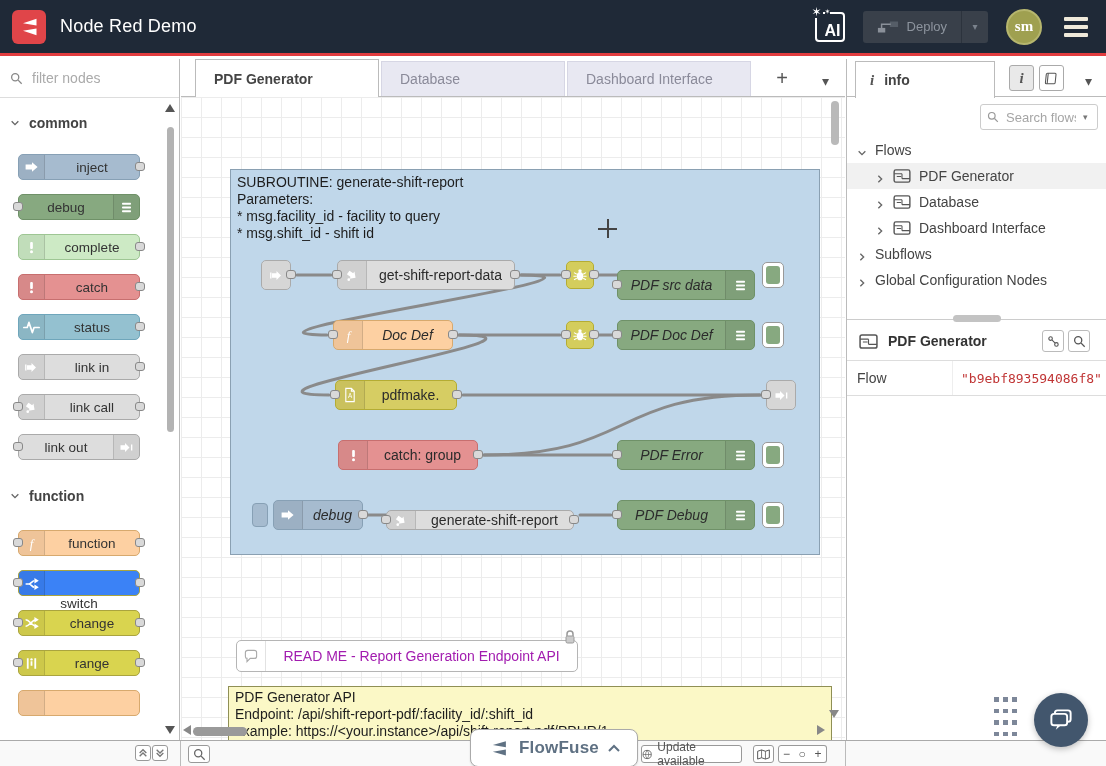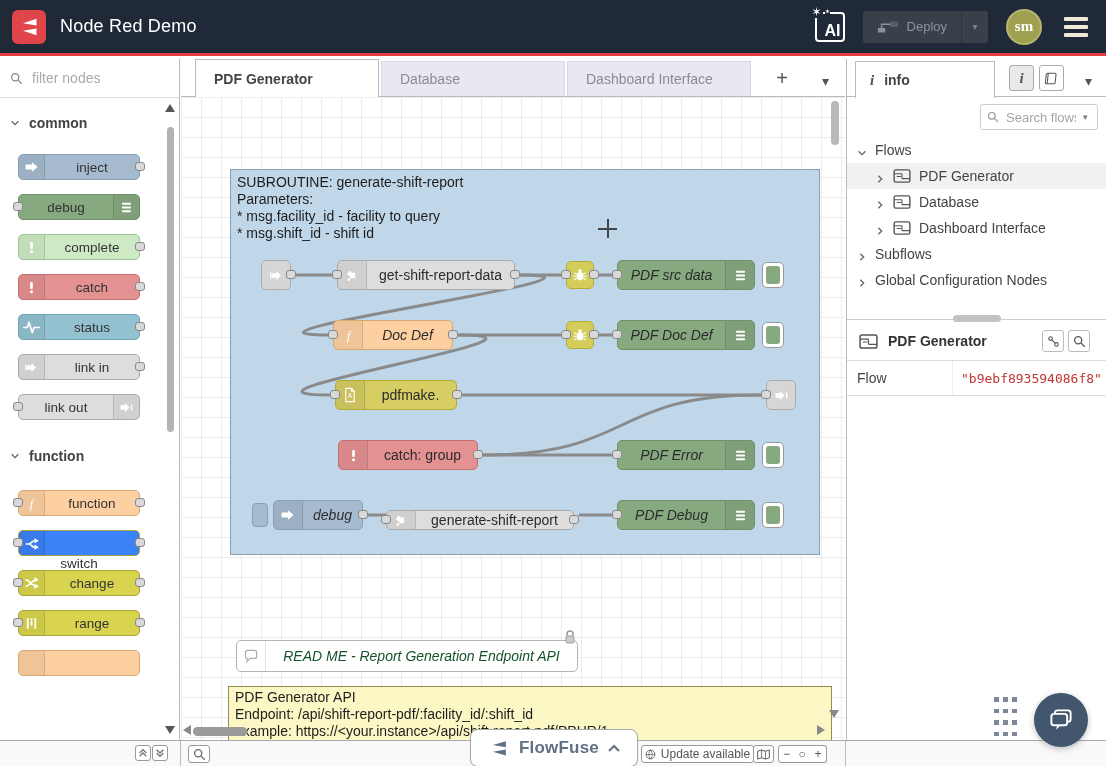--- a/index.html
+++ b/index.html
@@ -69,21 +69,21 @@
   .cnode .nicon.ic-right{border-left:1px solid rgba(0,0,0,0.12);border-radius:0 4px 4px 0;}
   .cnode .clbl{flex:1;display:flex;align-items:center;justify-content:center;padding:0 6px;font-size:14px;color:#2b2b2b;white-space:nowrap;}
   .cnode .clbl.it{font-style:italic;}
   .cnode.small{width:30px;}
   .cnode.small .nicon{flex:1 1 auto;width:auto;background:rgba(0,0,0,0.03);border:none;border-radius:5px;}
   .dbg-toggle{position:absolute;width:22px;height:26px;background:#fff;border:1px solid #999;border-radius:5px;box-sizing:border-box;cursor:pointer;}
   .dbg-toggle i{position:absolute;left:3px;right:3px;top:3px;bottom:3px;border-radius:3px;display:block;}
   .inj-btn{position:absolute;width:16px;height:24px;background:#a6bbcf;border:1px solid #8ba2b6;border-radius:4px;box-sizing:border-box;cursor:pointer;}
   #comment-node{position:absolute;height:32px;background:#fff;border:1px solid #b5b5b5;border-radius:5px;box-sizing:border-box;display:flex;align-items:stretch;}
   #comment-node .nicon{width:28px;border-right:1px solid #e2e2e2;display:flex;align-items:center;justify-content:center;}
-  #comment-node .clbl{flex:1;display:flex;align-items:center;justify-content:center;font-style:italic;color:#14532d;font-size:14px;white-space:nowrap;}
+  #comment-node .clbl{flex:1;display:flex;align-items:center;justify-content:center;color:#a21caf;font-size:14px;white-space:nowrap;}
   #padlock{position:absolute;}
   #api-note{position:absolute;background:#fbf8c6;border:1px solid #8f8f55;box-sizing:border-box;padding:2px 6px;font-size:14px;line-height:17px;color:#1d1d1d;}
   #crosshair{position:absolute;width:19px;height:19px;}
   #crosshair:before,#crosshair:after{content:"";position:absolute;background:#444;}
   #crosshair:before{left:9px;top:0;width:1.5px;height:19px;}
   #crosshair:after{top:9px;left:0;height:1.5px;width:19px;}
   #cv-vthumb{position:absolute;right:6px;top:4px;width:8px;height:44px;background:#b9b9b9;border-radius:4px;}
   #cv-vdown{position:absolute;right:6px;bottom:22px;width:0;height:0;border-left:5px solid transparent;border-right:5px solid transparent;border-top:8px solid #888;}
   #cv-hleft{position:absolute;left:2px;bottom:5px;width:0;height:0;border-top:5px solid transparent;border-bottom:5px solid transparent;border-right:8px solid #888;}
   #cv-hthumb{position:absolute;left:12px;bottom:4px;width:54px;height:9px;background:#9a9a9a;border-radius:5px;}
@@ -111,21 +111,21 @@
   .mini-btn{width:22px;height:22px;border:1px solid #bbb;border-radius:3px;background:#fff;display:flex;align-items:center;justify-content:center;box-sizing:border-box;cursor:pointer;}
   #detail-btns{margin-left:auto;display:flex;gap:4px;padding-right:8px;}
   #prop-row{display:flex;border-top:1px solid #ddd;border-bottom:1px solid #ddd;height:34px;align-items:stretch;}
   #prop-row .pl{width:106px;display:flex;align-items:center;padding-left:10px;color:#444;border-right:1px solid #eee;box-sizing:border-box;}
   #prop-row .pv{flex:1;display:flex;align-items:center;padding-left:8px;color:#c03535;font-family:"DejaVu Sans Mono",monospace;font-size:13px;white-space:nowrap;overflow:hidden;}
 
   
   .fbtn{position:absolute;background:#fff;border:1px solid #999;border-radius:3px;color:#555;display:flex;align-items:center;justify-content:center;box-sizing:border-box;font-size:12px;cursor:pointer;}
   #ff-btn{position:absolute;left:470px;top:-12px;width:166px;height:36px;background:#fff;border:1px solid #aaa;border-radius:8px;display:flex;align-items:center;justify-content:center;gap:9px;cursor:pointer;box-shadow:0 1px 2px rgba(0,0,0,.12);}
   #ff-btn .ff-txt{color:#5f7183;font-weight:bold;font-size:17px;letter-spacing:.2px;}
-  #update-btn{left:641px;top:4px;width:113px;height:18px;gap:5px;}
+  #update-btn{left:641px;top:4px;width:101px;height:18px;gap:5px;}
   #map-btn{left:753px;top:4px;width:21px;height:18px;}
   #zoom-out-btn{left:778px;top:4px;width:17px;height:18px;border-radius:3px 0 0 3px;}
   #zoom-reset-btn{left:794px;top:4px;width:17px;height:18px;border-radius:0;border-left:none;}
   #zoom-in-btn{left:810px;top:4px;width:17px;height:18px;border-radius:0 3px 3px 0;border-left:none;}
   #search-canvas-btn{left:188px;top:4px;width:22px;height:18px;}
   #pal-collapse-btn{left:135px;top:4px;width:16px;height:16px;}
   #pal-expand-btn{left:152px;top:4px;width:16px;height:16px;}
   .fdivider{position:absolute;top:0;bottom:0;width:1px;background:#bbb;}
 
   
@@ -255,20 +255,33 @@
           </div>
           <div class="pal-row">
             <div class="pnode" style="background: rgb(221, 221, 221); border-color: rgb(170, 170, 170);">
               <span class="nicon ic-left">
                 <svg width="15" height="15" viewBox="0 0 20 20">
                   <path d="M4 7h6V4l6 6-6 6v-3H4z" fill="#fff"></path>
                   <rect x="1.5" y="6" width="1.8" height="8" fill="#fff"></rect>
                 </svg>
               </span>
               <span class="plbl">link in</span>
+              <span class="port out"></span>
+            </div>
+          </div>
+          <div class="pal-row">
+            <div class="pnode" style="background: rgb(221, 221, 221); border-color: rgb(170, 170, 170);">
+              <span class="nicon ic-left">
+                <svg width="15" height="15" viewBox="0 0 20 20">
+                  <path d="M3 7h6V4l6 6-6 6v-3H3z" fill="#fff" transform="rotate(35 10 10)"></path>
+                  <circle cx="5" cy="15.5" r="1.8" fill="#fff"></circle>
+                </svg>
+              </span>
+              <span class="plbl">link call</span>
+              <span class="port in"></span>
               <span class="port out"></span>
             </div>
           </div>
           <div class="pal-row">
             <div class="pnode" style="background: rgb(221, 221, 221); border-color: rgb(170, 170, 170);">
               <span class="plbl">link out</span>
               <span class="nicon ic-right">
                 <svg width="15" height="15" viewBox="0 0 20 20">
                   <path d="M2 7h6V4l6 6-6 6v-3H2z" fill="#fff"></path>
                   <rect x="16" y="6" width="1.8" height="8" fill="#fff"></rect>
@@ -412,21 +425,21 @@
                 <ellipse cx="10" cy="11.5" rx="4" ry="5.2" fill="#fff"></ellipse>
                 <circle cx="10" cy="4.8" r="2.1" fill="#fff"></circle>
                 <g stroke="#fff" stroke-width="1.3">
                   <path d="M6 9L2.5 7M6 11.5H1.8M6 14l-3.5 2M14 9l3.5-2M14 11.5h4.2M14 14l3.5 2"></path>
                 </g>
               </svg>
             </span>
             <span class="port in"></span>
             <span class="port out"></span>
           </div>
-          <div class="cnode" style="left: 436px; top: 163px; width: 138px; height: 30px; background: rgb(135, 169, 128); border-color: rgb(111, 145, 104);">
+          <div class="cnode" style="left: 436px; top: 173px; width: 138px; height: 30px; background: rgb(135, 169, 128); border-color: rgb(111, 145, 104);">
             <span class="clbl it">PDF src data</span>
             <span class="nicon ic-right">
               <svg width="15" height="15" viewBox="0 0 20 20">
                 <g fill="#fff">
                   <rect x="4" y="3.6" width="12" height="2.7" rx="1"></rect>
                   <rect x="4" y="8.6" width="12" height="2.7" rx="1"></rect>
                   <rect x="4" y="13.6" width="12" height="2.7" rx="1"></rect>
                 </g>
               </svg>
             </span>

